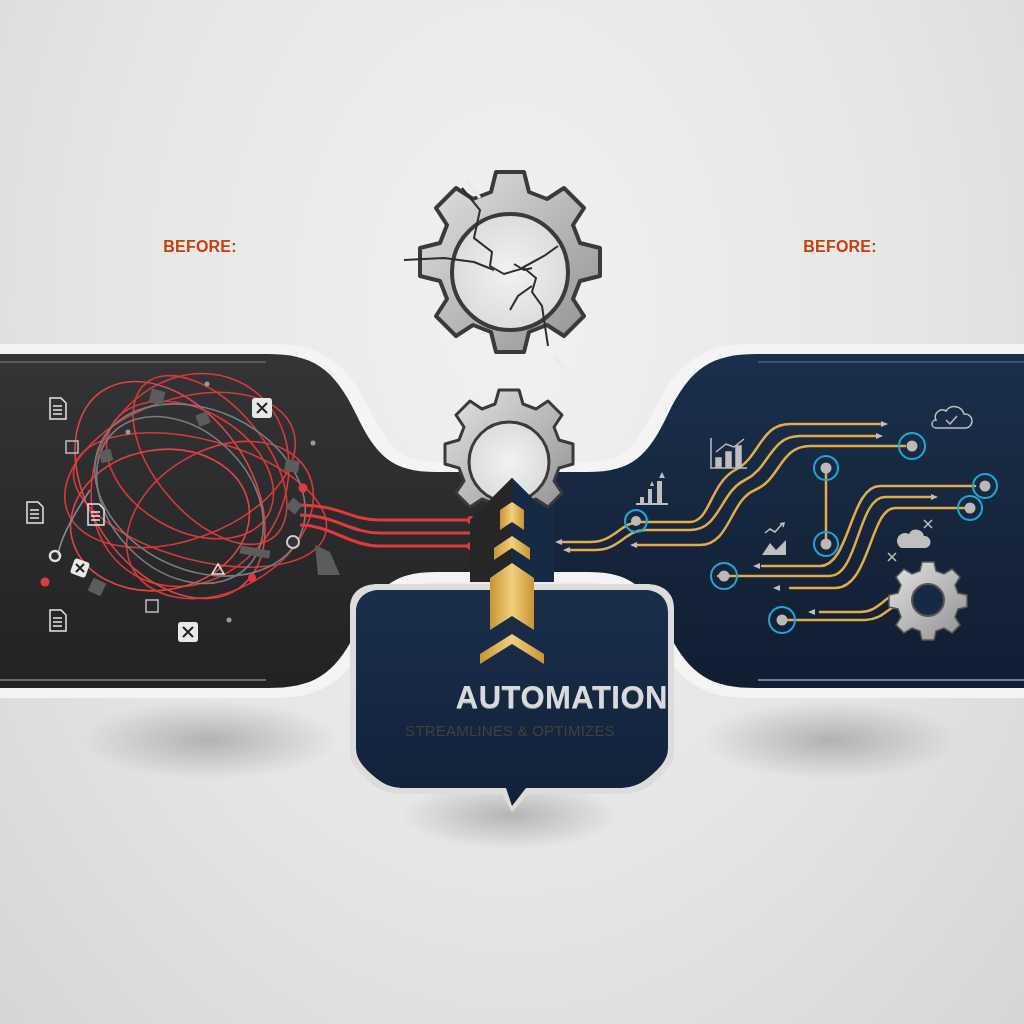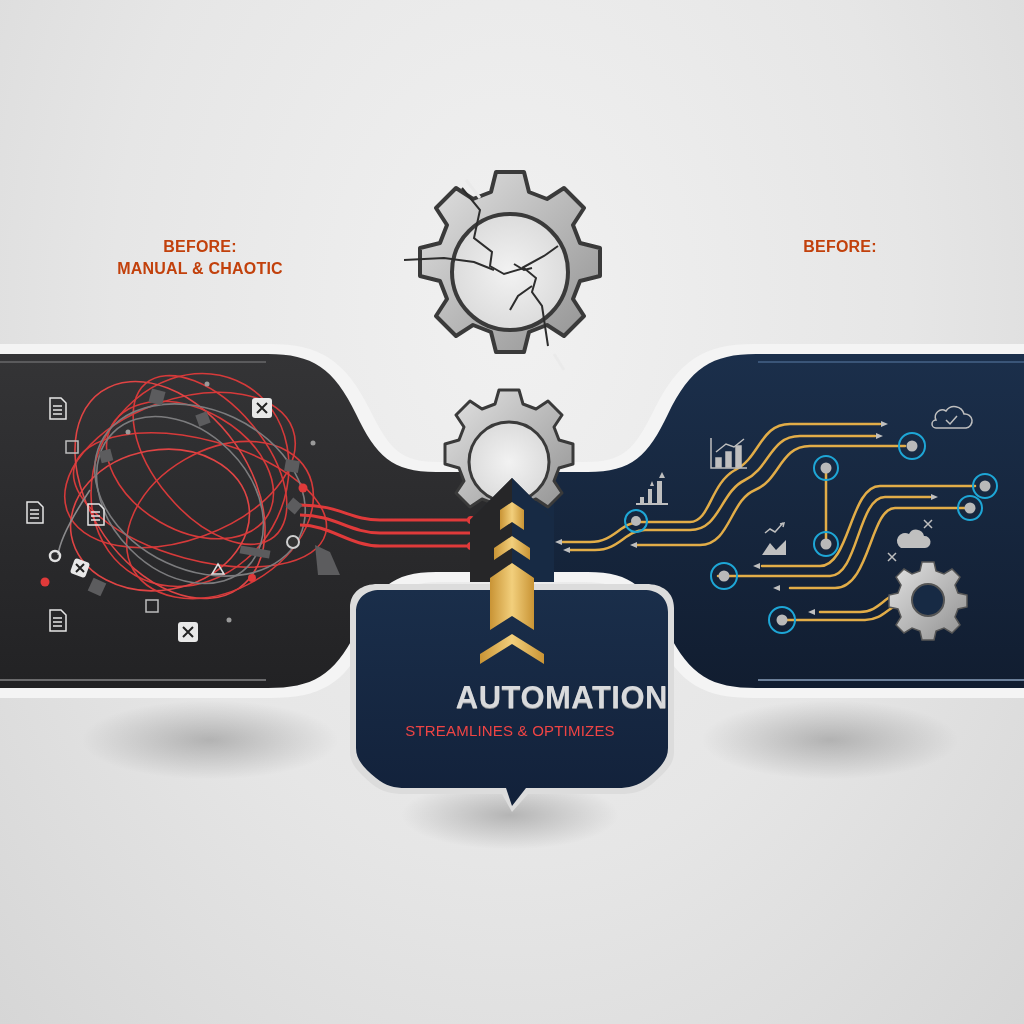--- a/index.html
+++ b/index.html
@@ -24,29 +24,28 @@
   }
 
   .callout-title {
     position: absolute; left: 352px; top: 680px; width: 316px; text-align: right;
     font-size: 31px; font-weight: 700; letter-spacing: 0.5px;
     color: #d9dadc;
     text-shadow: 0 1px 0 #8c8f94;
   }
   .callout-sub {
     position: absolute; left: 352px; top: 722px; width: 316px; text-align: center;
-    font-size: 15px; font-weight: 400; color: #ef4444; letter-spacing: 0.2px;
+    font-size: 15px; font-weight: 400; color: #404040; letter-spacing: 0.2px;
   }
 </style>
 </head>
 <body>
 
 <div id="before-heading" class="heading">
   <span class="line1">BEFORE:</span>
-  <span class="line2">MANUAL &amp; CHAOTIC</span>
 </div>
 <div id="after-heading" class="heading">
   <span class="line1">BEFORE:</span>
 </div>
 
 <div class="shadow-blob" style="left:80px;top:700px;width:260px;height:80px;"></div>
 <div class="shadow-blob" style="left:700px;top:700px;width:260px;height:80px;"></div>
 <div class="shadow-blob" style="left:400px;top:780px;width:220px;height:70px;"></div>
 
 <svg class="stage" viewBox="0 0 1024 1024" width="1024" height="1024" xmlns="http://www.w3.org/2000/svg">

